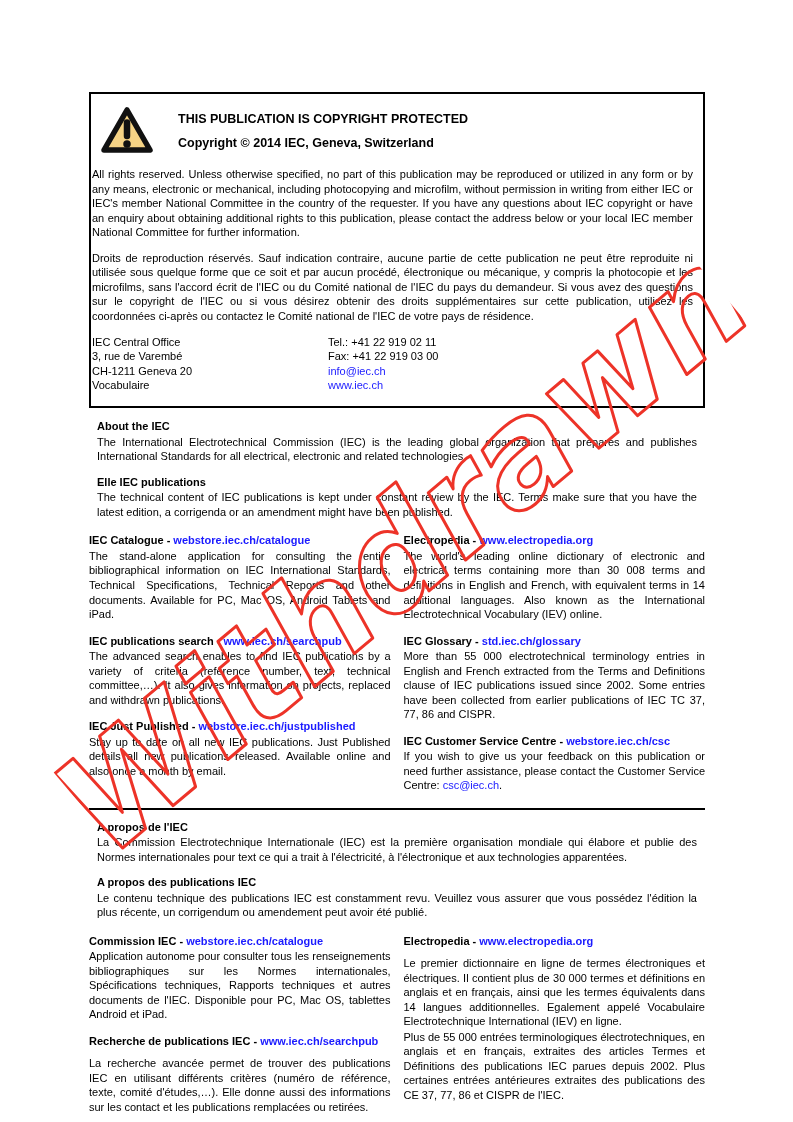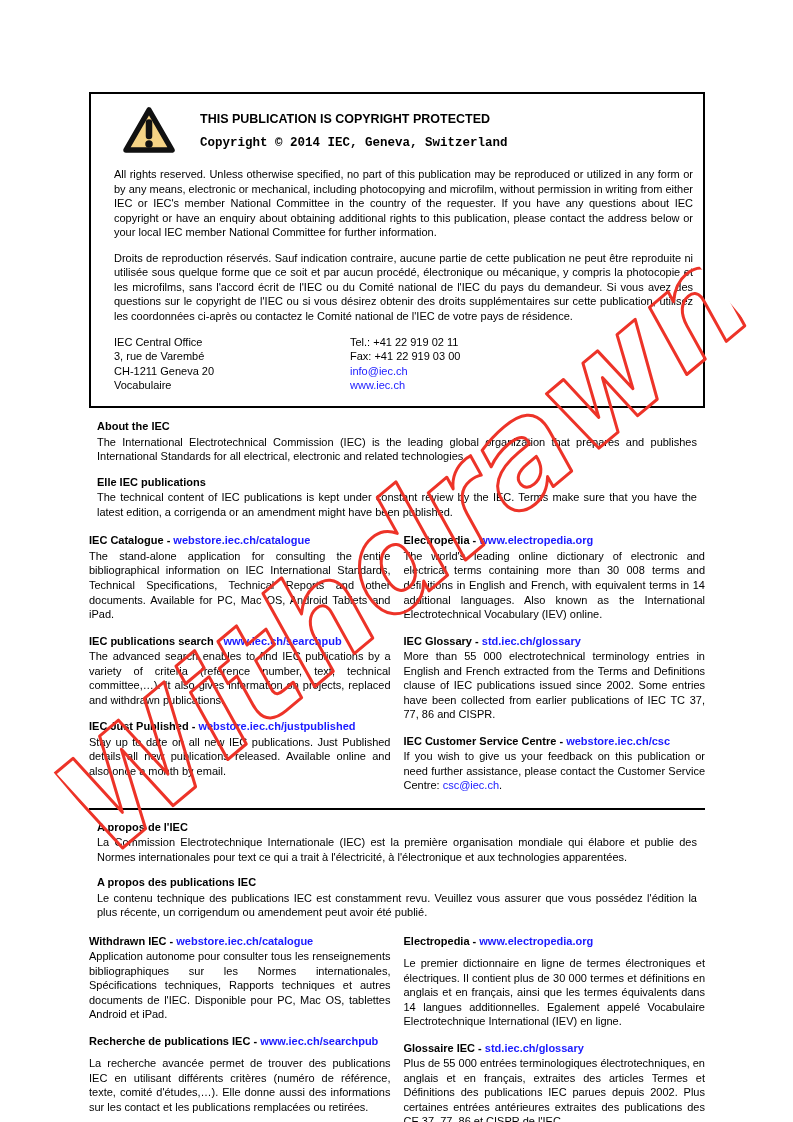--- a/index.html
+++ b/index.html
@@ -4,26 +4,26 @@
 <style>
   html,body { margin:0; padding:0; background:#ffffff; }
   .page {
     position:relative; width:793px; height:1122px; background:#fff;
     font-family:"Liberation Sans", sans-serif; font-size:11px; color:#000;
     line-height:1.32; overflow:hidden;
   }
   .content { position:absolute; left:89px; top:92px; width:616px; }
 
   
-  .copyright-box { border:2px solid #000; padding:10px 10px 14px 23px; }
+  .copyright-box { border:2px solid #000; padding:10px 10px 14px 1px; }
   .box-header { display:flex; align-items:center; margin:2px 0 6px 8px; }
   .warning-svg { width:54px; height:50px; flex:none; }
   .titles { margin-left:24px; }
   .titles .t { font-weight:bold; font-size:12.5px; line-height:1.15; }
-  .titles .t + .t { margin-top:9px;font-family:Liberation Mono, monospace; }
+  .titles .t + .t { margin-top:9px; }
   .just { text-align:justify; }
   .copyright-box p { margin:11px 0 0; }
   .addr-row { display:flex; margin-top:12px;gap:36px; }
   .addr-col { width:200px; flex:none; }
   .addr-col div, .contact-col div { line-height:1.3; }
 
   
   a, .lnk { color:#1a1aff; text-decoration:none; cursor:pointer; }
 
   
@@ -117,32 +117,31 @@
 
     <hr class="divider">
 
     <div class="h" style="margin-top:0;">A propos de l'IEC</div>
     <p class="sec-p just">La Commission Electrotechnique Internationale (IEC) est la première organisation mondiale qui élabore et publie des Normes internationales pour text ce qui a trait à l'électricité, à l'électronique et aux technologies apparentées.</p>
     <div class="h">A propos des publications IEC</div>
     <p class="sec-p just">Le contenu technique des publications IEC est constamment revu. Veuillez vous assurer que vous possédez l'édition la plus récente, un corrigendum ou amendement peut avoir été publié.</p>
 
     <div class="cols">
       <div class="col">
-        <div class="res-h first"><span>Withdrawn IEC</span><span> - </span><a class="lnk">webstore.iec.ch/catalogue</a></div>
+        <div class="res-h first"><span>Commission IEC</span><span> - </span><a class="lnk">webstore.iec.ch/catalogue</a></div>
         <p class="res-p">Application autonome pour consulter tous les renseignements bibliographiques sur les Normes internationales, Spécifications techniques, Rapports techniques et autres documents de l'IEC. Disponible pour PC, Mac OS, tablettes Android et iPad.</p>
 
         <div class="res-h"><span>Recherche de publications IEC</span><span> - </span><a class="lnk">www.iec.ch/searchpub</a></div>
         <p class="res-p gap">La recherche avancée permet de trouver des publications IEC en utilisant différents critères (numéro de référence, texte, comité d'études,…). Elle donne aussi des informations sur les contact et les publications remplacées ou retirées.</p>
 
       </div>
       <div class="col">
         <div class="res-h first"><span>Electropedia</span><span> - </span><a class="lnk">www.electropedia.org</a></div>
         <p class="res-p gap">Le premier dictionnaire en ligne de termes électroniques et électriques. Il contient plus de 30 000 termes et définitions en anglais et en français, ainsi que les termes équivalents dans 14 langues additionnelles. Egalement appelé Vocabulaire Electrotechnique International (IEV) en ligne.</p>
 
-        <div class="res-h"><span>Glossaire IEC</span><span> - </span><a class="lnk">std.iec.ch/glossary</a></div>
         <p class="res-p">Plus de 55 000 entrées terminologiques électrotechniques, en anglais et en français, extraites des articles Termes et Définitions des publications IEC parues depuis 2002. Plus certaines entrées antérieures extraites des publications des CE 37, 77, 86 et CISPR de l'IEC.</p>
 
       </div>
     </div>
 
   </div>
 
   <div class="watermark-wrap">
     <svg viewBox="0 0 820 280">
       <text class="watermark-text" x="410" y="195" text-anchor="middle" font-size="138" fill="none" stroke-width="3" stroke-linejoin="round" stroke="#ed3328">Withdrawn</text>

